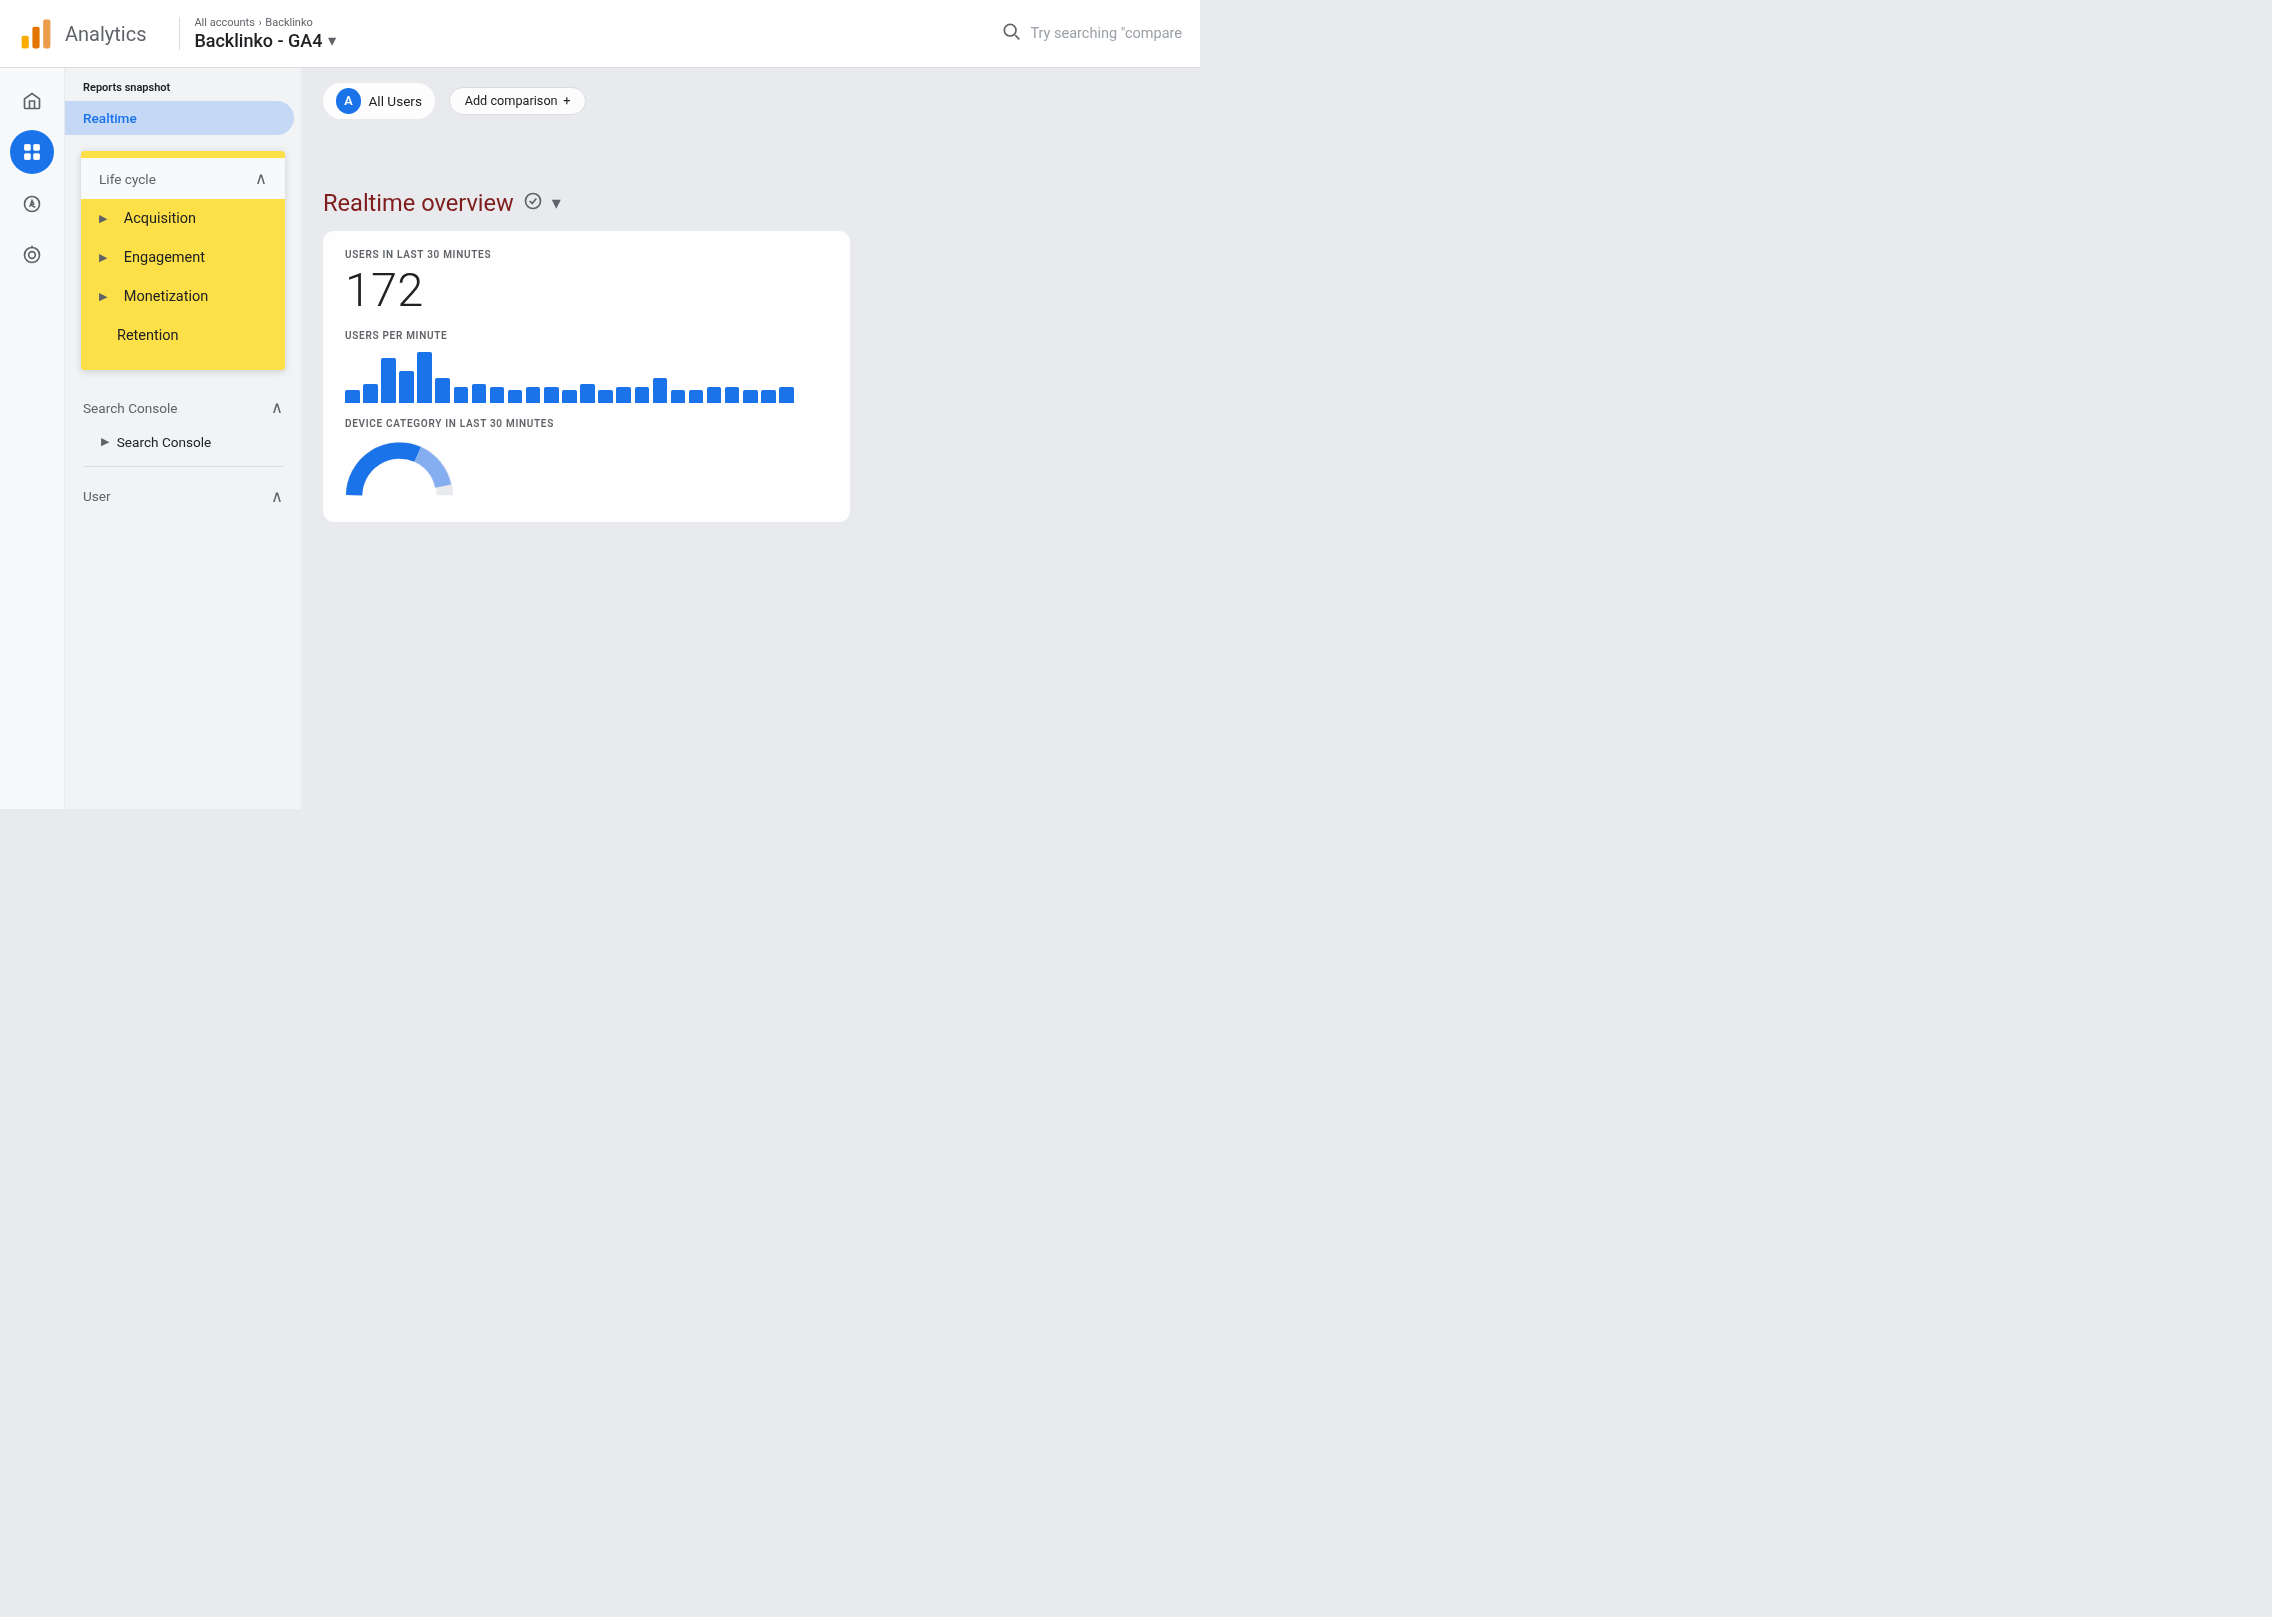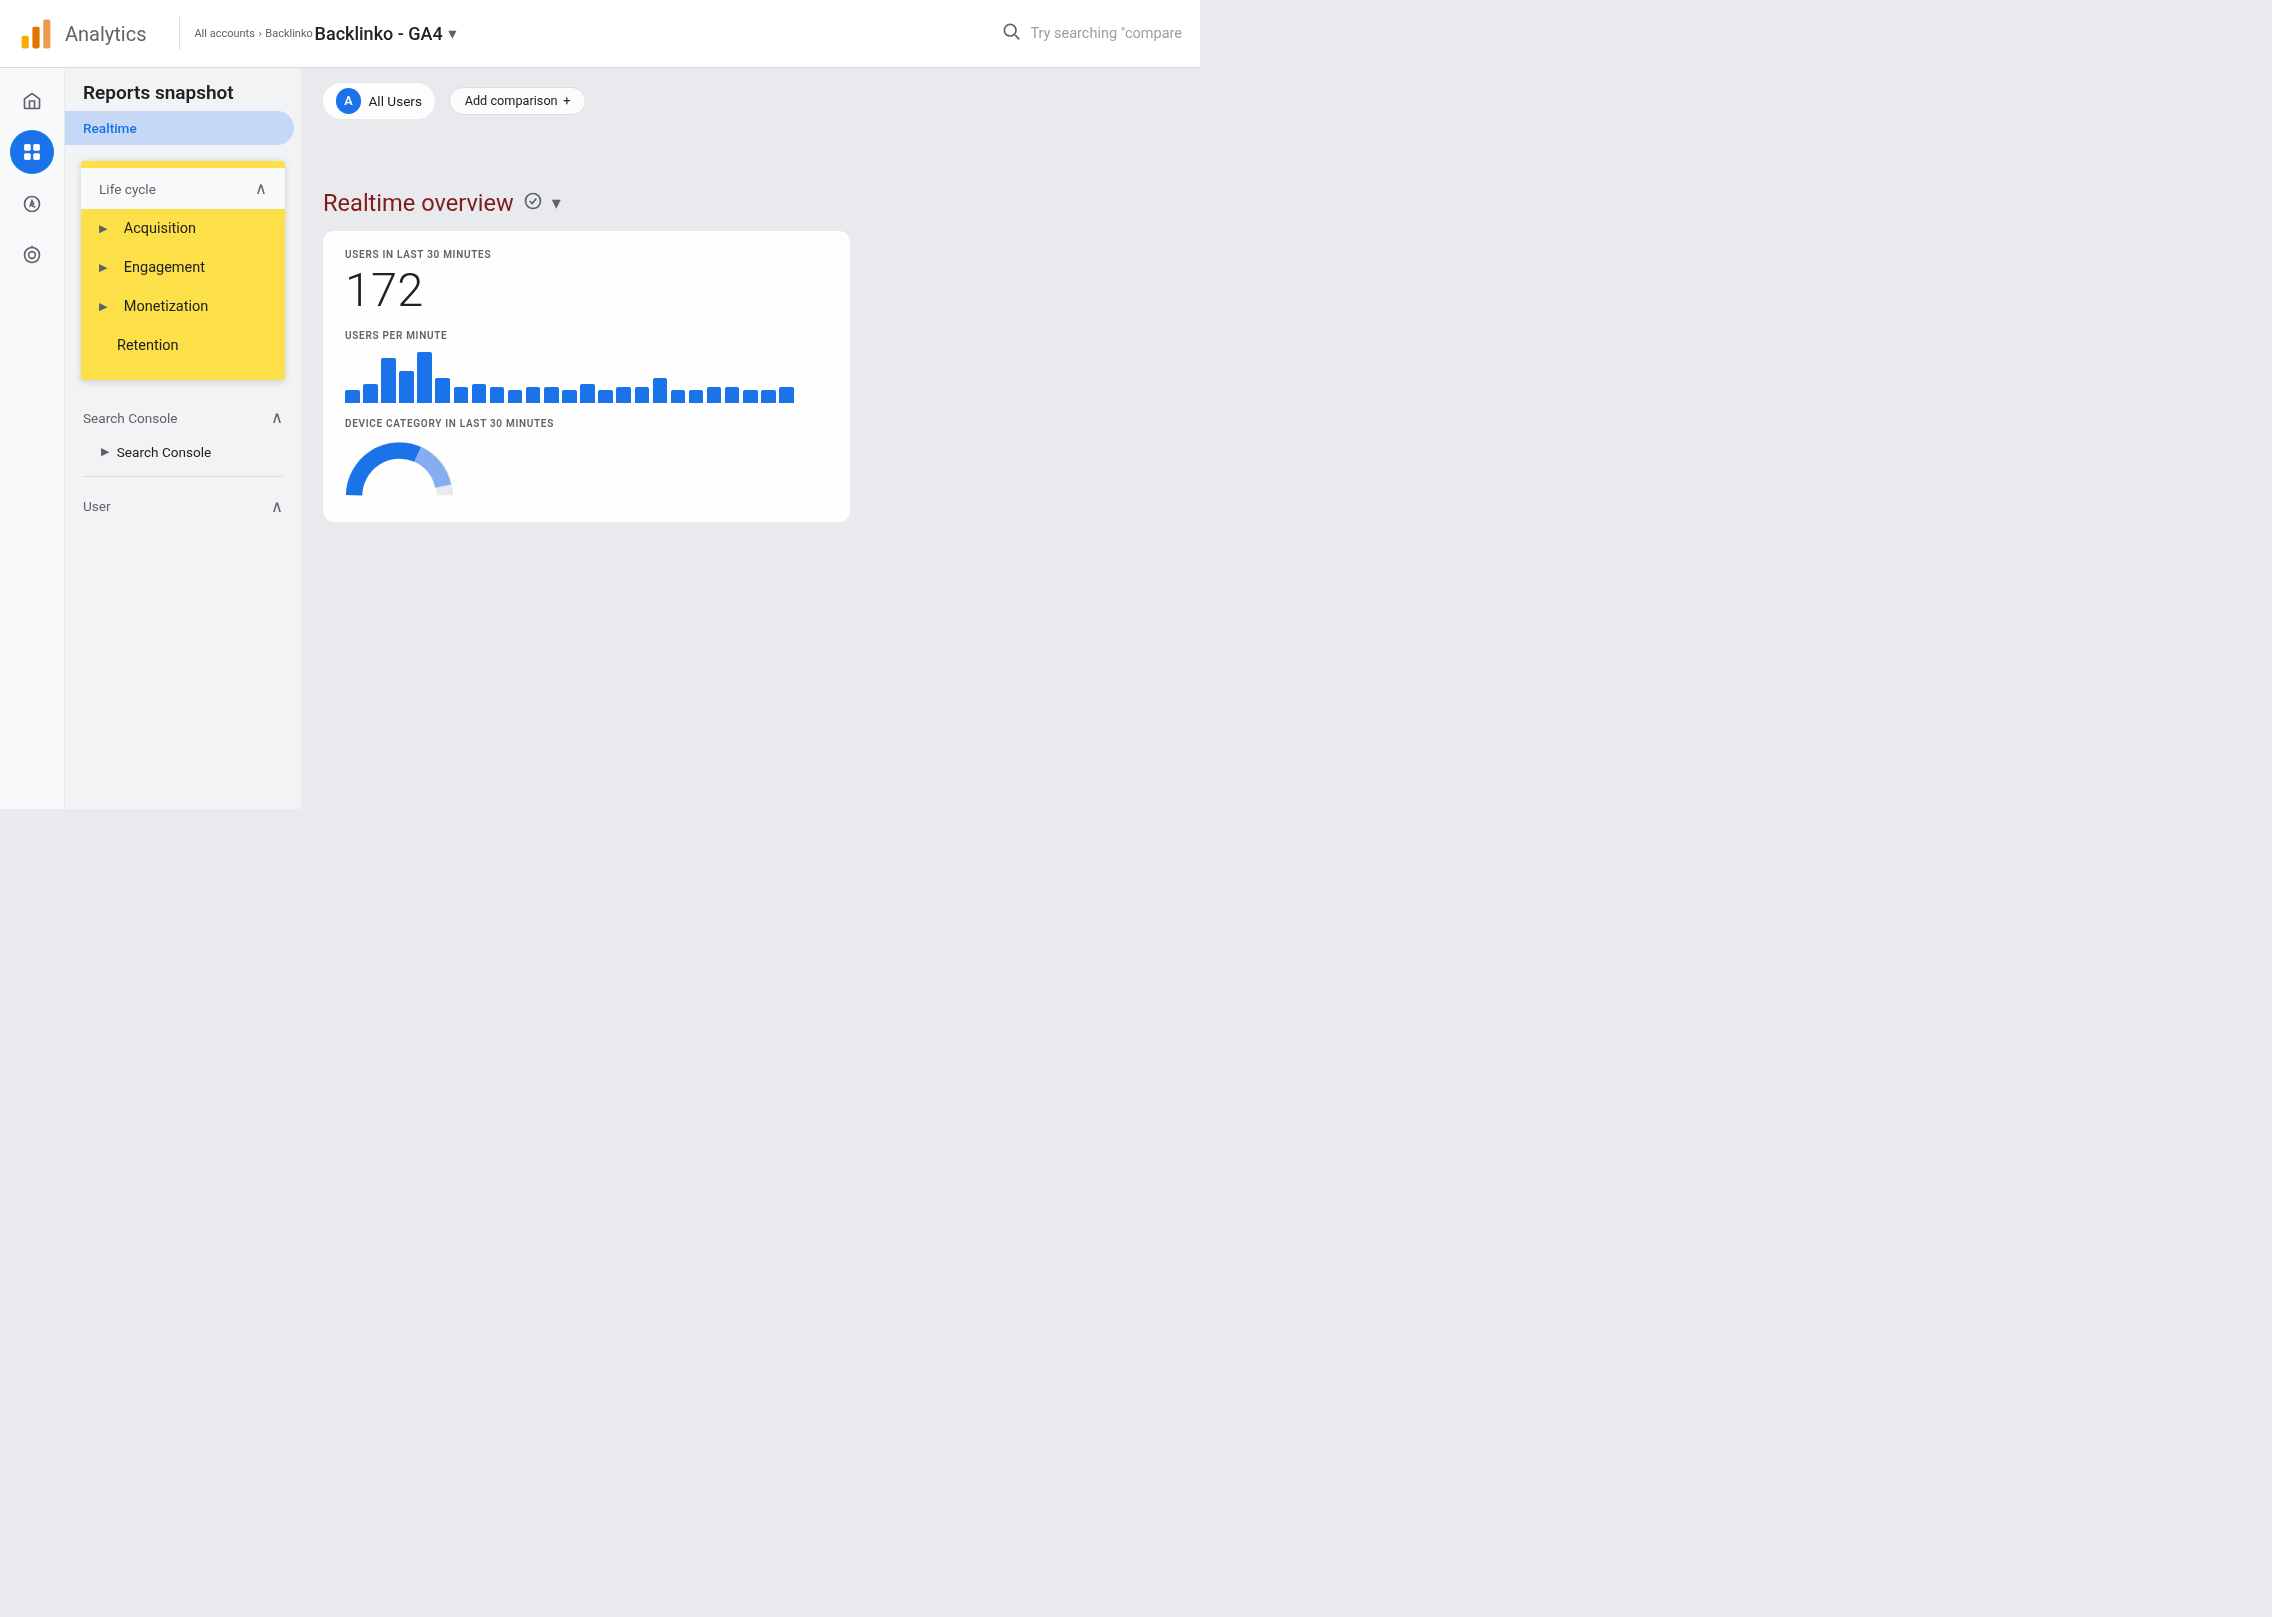--- a/index.html
+++ b/index.html
@@ -39,21 +39,21 @@
       font-weight: 400;
     }
     .divider-v {
       width: 0.9px;
       height: 33px;
       background: #dadce0;
       margin: 0 14.5px;
     }
     .breadcrumb-area {
       display: flex;
-      flex-direction: row;
+      flex-direction: column;
       gap: 1.8px;
     }
     .breadcrumb-top {
       font-size: 11px;
       color: #5f6368;
       display: flex;
       align-items: center;
       gap: 3.6px;
     }
     .breadcrumb-arrow {
@@ -125,21 +125,21 @@
 
     
     .sidebar {
       width: 236px;
       background: #f1f3f4;
       overflow-y: auto;
       padding: 0;
     }
     .sidebar-section-header {
       padding: 12.7px 18px 7.3px 18px;
-      font-size: 19px;
+      font-size: 11px;
       color: #202124;
       font-weight: 600;
     }
     .sidebar-item {
       padding: 9px 18px 9px 18px;
       font-size: 13.6px;
       color: #202124;
       cursor: pointer;
       display: flex;
       align-items: center;

